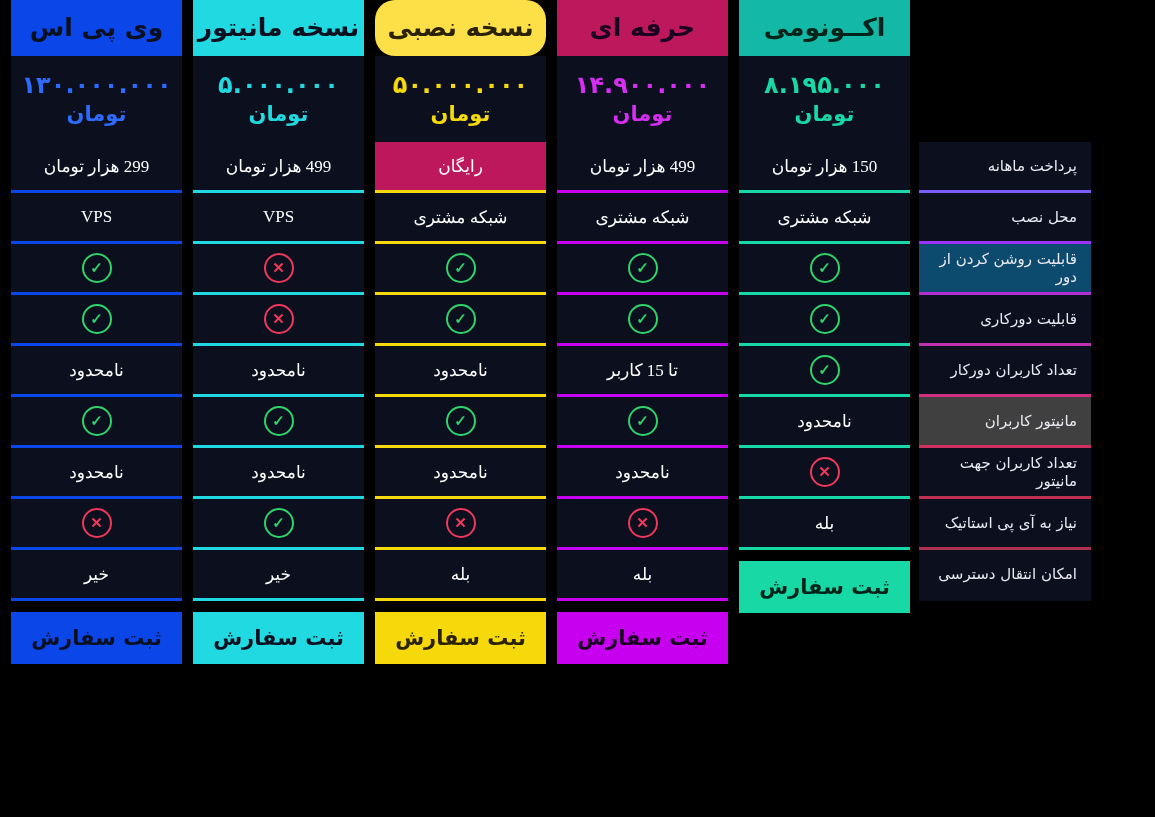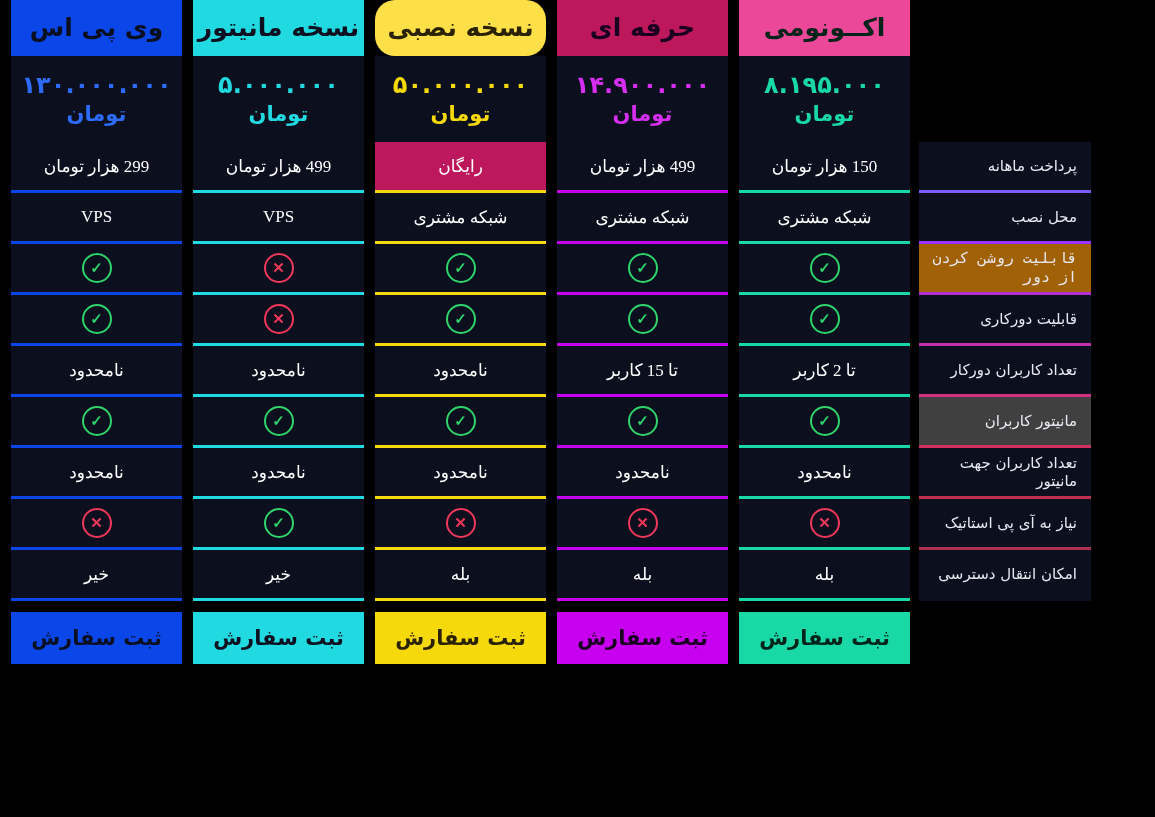--- a/index.html
+++ b/index.html
@@ -301,40 +301,37 @@
         <div class="cell" style="border-bottom-color: rgb(200, 0, 240); background: rgb(11, 15, 30);">
           <span class="icon no">✕</span>
         </div>
         <div class="cell" style="border-bottom-color: rgb(200, 0, 240); background: rgb(11, 15, 30);">
           <span>بله</span>
         </div>
         <div class="cta" style="background: rgb(200, 0, 240); color: rgb(25, 0, 32);">ثبت سفارش</div>
       </div>
       <div class="plan-col">
         <div class="plan-head">
-          <div class="plan-name" style="background: #ec4899; color: rgb(0, 36, 26);">اکــونومی</div>
+          <div class="plan-name" style="background: #14b8a6; color: rgb(0, 36, 26);">اکــونومی</div>
           <div class="plan-price-wrap">
             <div class="plan-price" style="color: rgb(24, 217, 165);">۸.۱۹۵.۰۰۰</div>
             <div class="plan-currency" style="color: rgb(24, 217, 165);">تومان</div>
           </div>
         </div>
         <div class="cell" style="border-bottom-color: rgb(24, 217, 165); background: rgb(11, 15, 30);">
           <span>150 هزار تومان</span>
         </div>
         <div class="cell" style="border-bottom-color: rgb(24, 217, 165); background: rgb(11, 15, 30);">
           <span>شبکه مشتری</span>
         </div>
         <div class="cell" style="border-bottom-color: rgb(24, 217, 165); background: rgb(11, 15, 30);">
           <span class="icon yes">✓</span>
         </div>
         <div class="cell" style="border-bottom-color: rgb(24, 217, 165); background: rgb(11, 15, 30);">
           <span class="icon yes">✓</span>
-        </div>
-        <div class="cell" style="border-bottom-color: rgb(24, 217, 165); background: rgb(11, 15, 30);">
-          <span>تا 2 کاربر</span>
         </div>
         <div class="cell" style="border-bottom-color: rgb(24, 217, 165); background: rgb(11, 15, 30);">
           <span class="icon yes">✓</span>
         </div>
         <div class="cell" style="border-bottom-color: rgb(24, 217, 165); background: rgb(11, 15, 30);">
           <span>نامحدود</span>
         </div>
         <div class="cell" style="border-bottom-color: rgb(24, 217, 165); background: rgb(11, 15, 30);">
           <span class="icon no">✕</span>
         </div>
@@ -343,21 +340,21 @@
         </div>
         <div class="cta" style="background: rgb(24, 217, 165); color: rgb(0, 36, 26);">ثبت سفارش</div>
       </div>
       <div class="label-col">
         <div class="label-cell" style="border-bottom-color: rgb(122, 92, 255); background: rgb(11, 15, 30);">
           <span>پرداخت ماهانه</span>
         </div>
         <div class="label-cell" style="border-bottom-color: rgb(155, 48, 255); background: rgb(11, 15, 30);">
           <span>محل نصب</span>
         </div>
-        <div class="label-cell" style="border-bottom-color: rgb(176, 48, 208); background: #a16207; font-family: Liberation Mono, monospace;">
+        <div class="label-cell" style="border-bottom-color: rgb(176, 48, 208); background: #0c4a6e;">
           <span>قابلیت روشن کردن از دور</span>
         </div>
         <div class="label-cell" style="border-bottom-color: rgb(192, 48, 176); background: rgb(11, 15, 30);">
           <span>قابلیت دورکاری</span>
         </div>
         <div class="label-cell" style="border-bottom-color: rgb(208, 48, 127); background: rgb(11, 15, 30);">
           <span>تعداد کاربران دورکار</span>
         </div>
         <div class="label-cell" style="border-bottom-color: rgb(208, 48, 96); background: #404040; padding-left: 13px;">
           <span>مانیتور کاربران</span>

